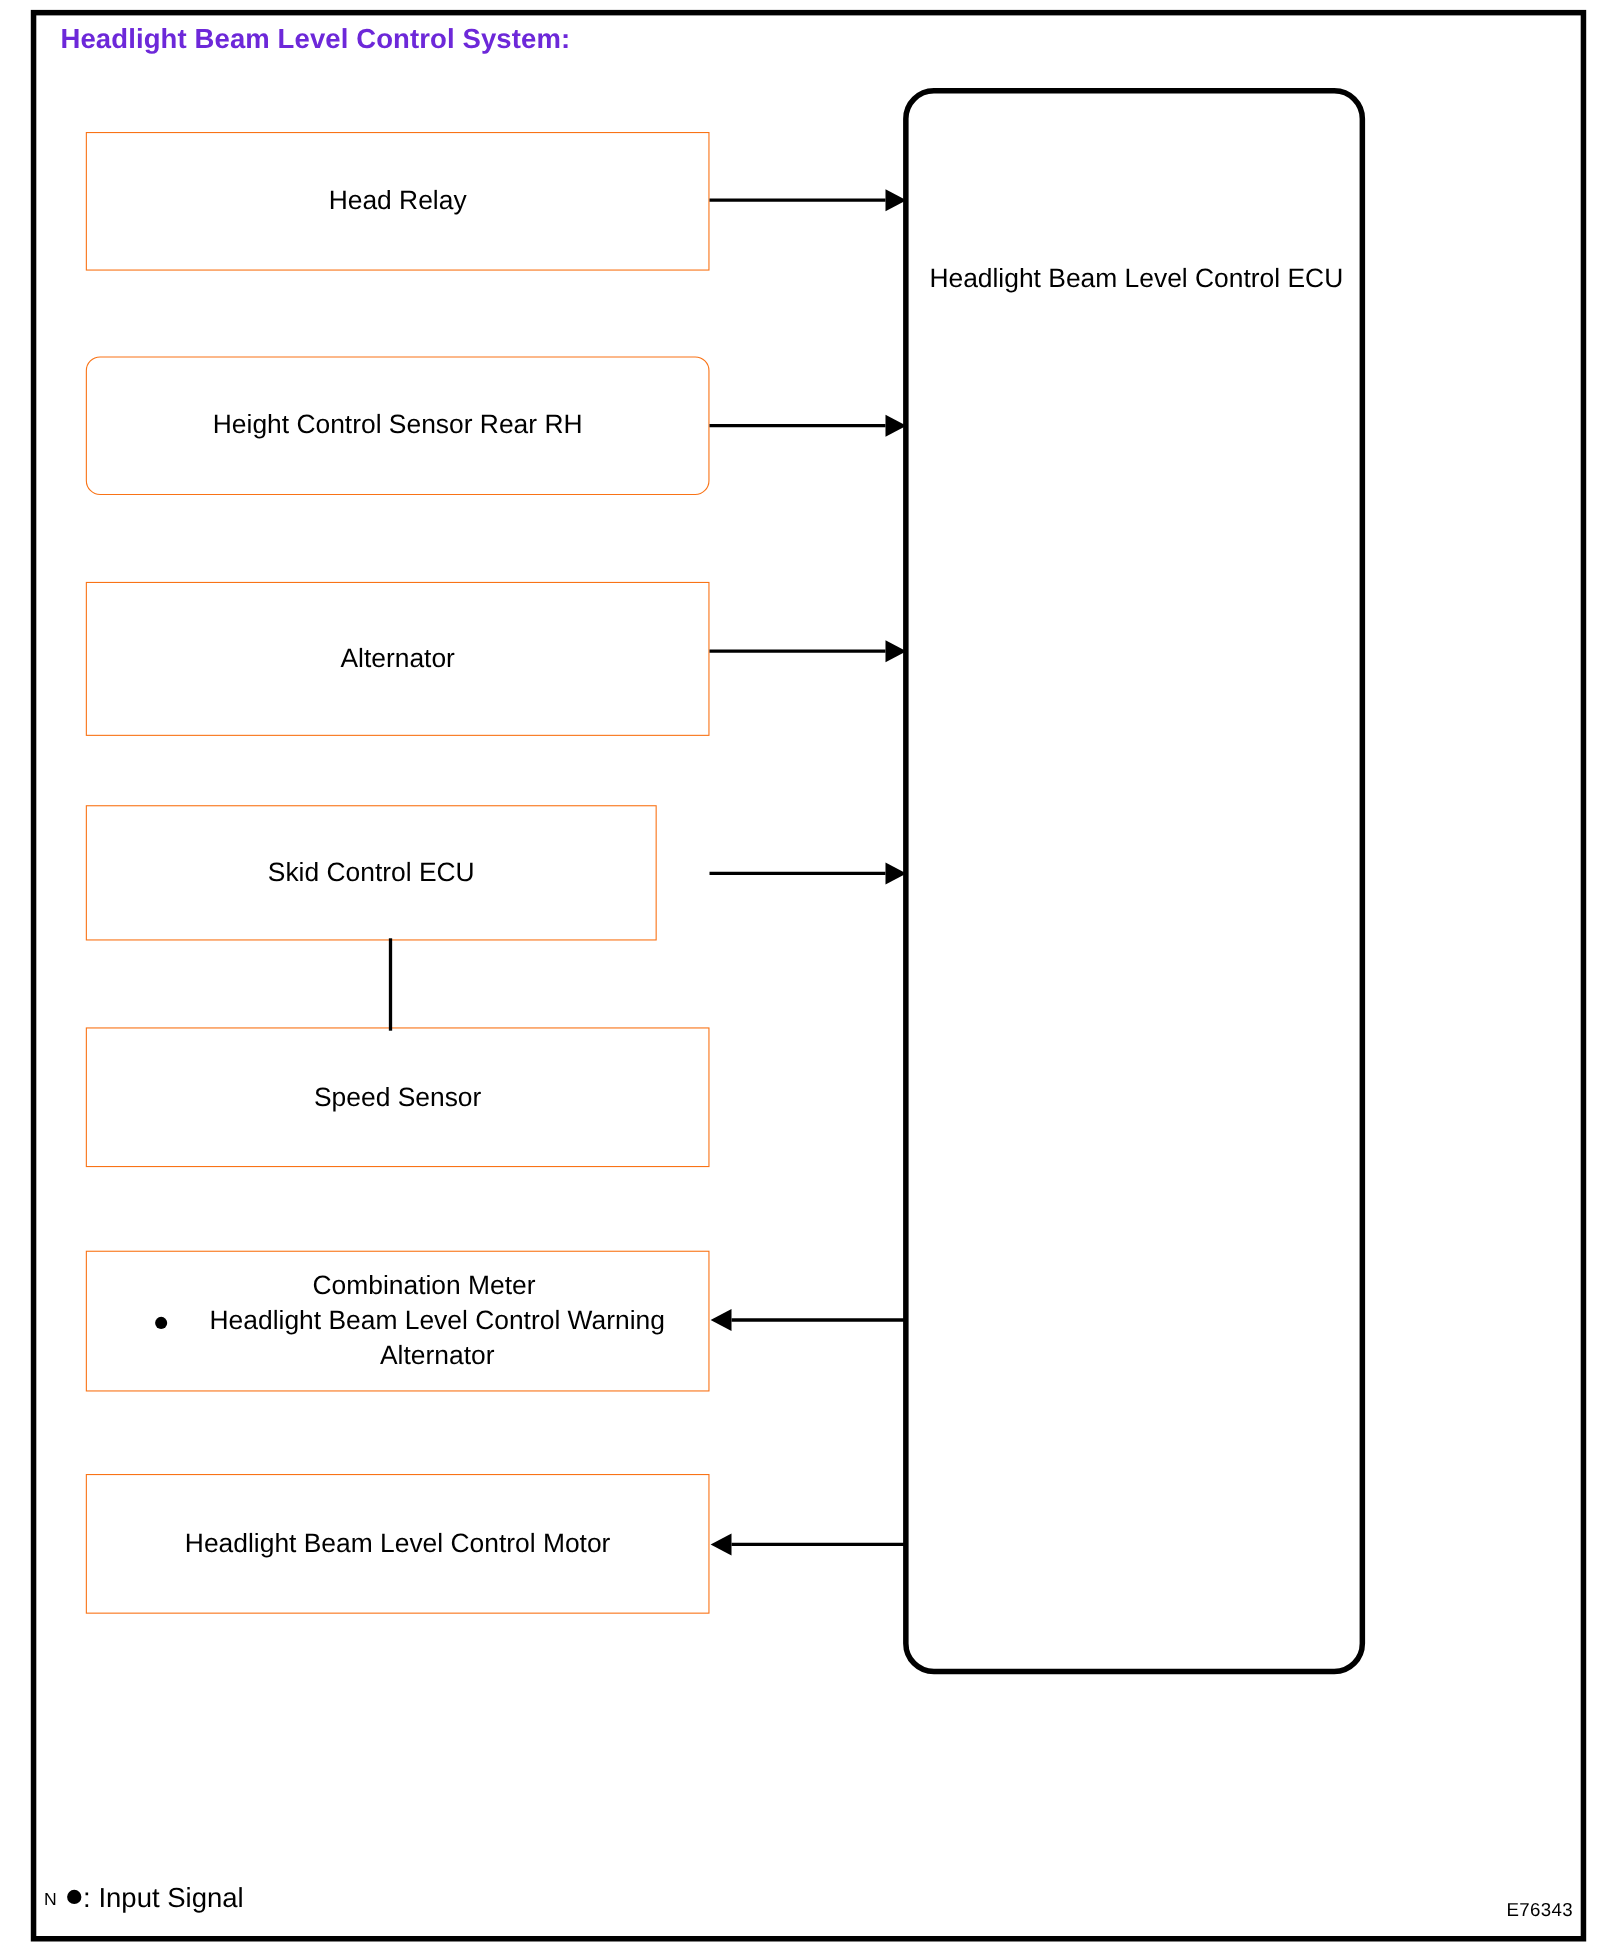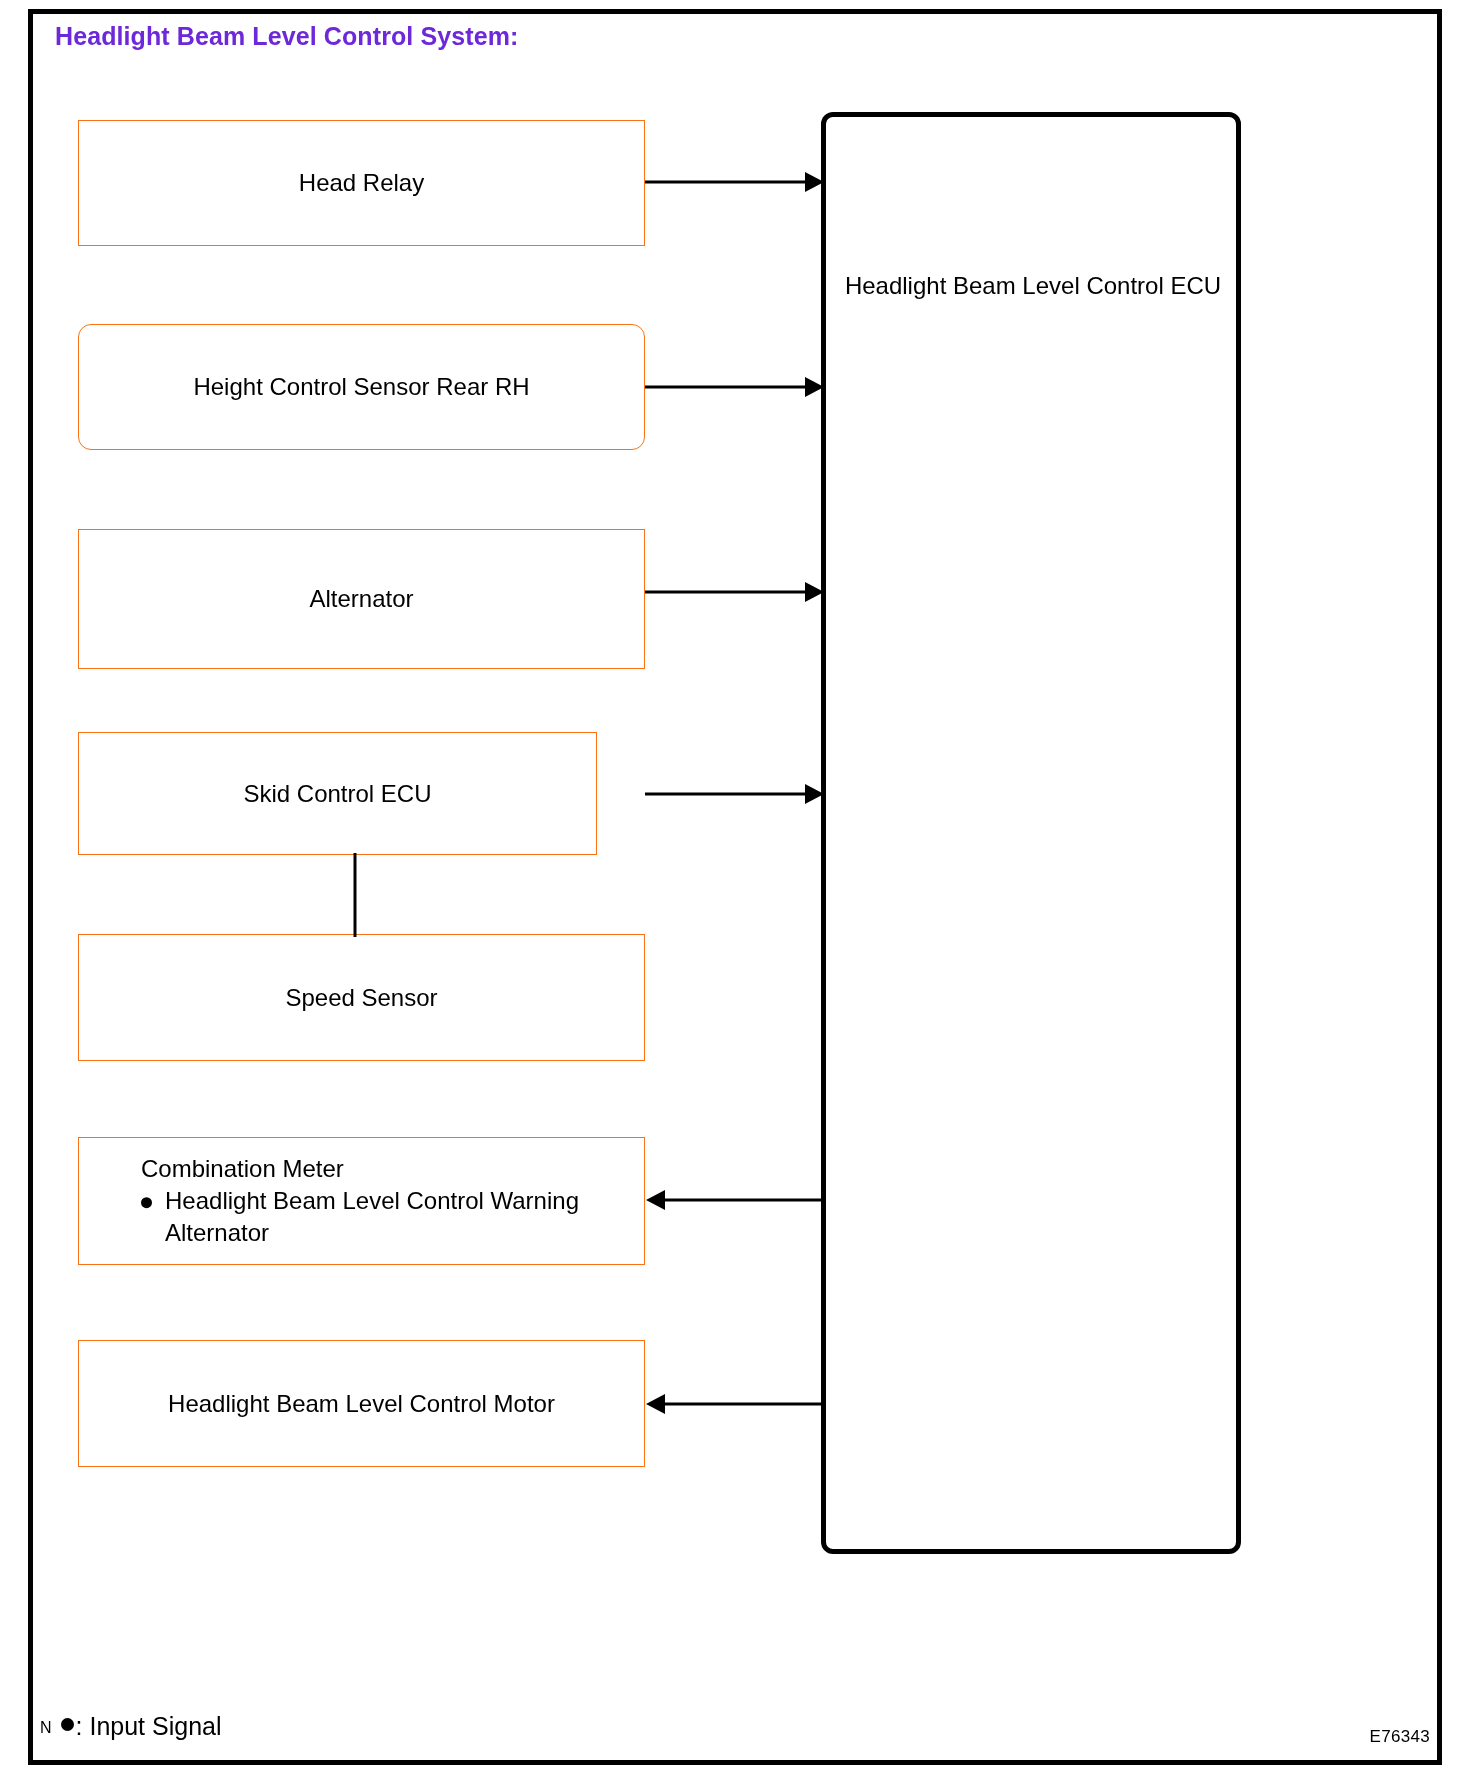--- a/index.html
+++ b/index.html
@@ -57,21 +57,21 @@
     color: #000000;
     line-height: 1.25;
   }
   
   .node-block {
     position: absolute;
     left: 62px;
     right: 14px;
     top: 50%;
     transform: translateY(-50%);
-    text-align: left;
+    text-align: center;
     font-size: 24px;
     color: #000000;
     line-height: 1.33;
   }
   .node-block .bullet-line {
     position: relative;
     padding-left: 24px;
   }
   .node-block .bullet-line .dot {
     position: absolute;
@@ -83,24 +83,23 @@
     border-radius: 50%;
   }
   
   .ecu {
     position: absolute;
     left: 821px;
     top: 80px;
     width: 420px;
     height: 1442px;
     border: 5px solid #000000;
-    border-radius: 12px;
+    border-radius: 28px;
     box-sizing: border-box;
     background: #ffffff;
-    margin-top: 32px;
   }
   .ecu-label {
     position: absolute;
     left: 14px;
     right: 10px;
     top: 155px;
     text-align: center;
     font-size: 24px;
     color: #000000;
     white-space: nowrap;

